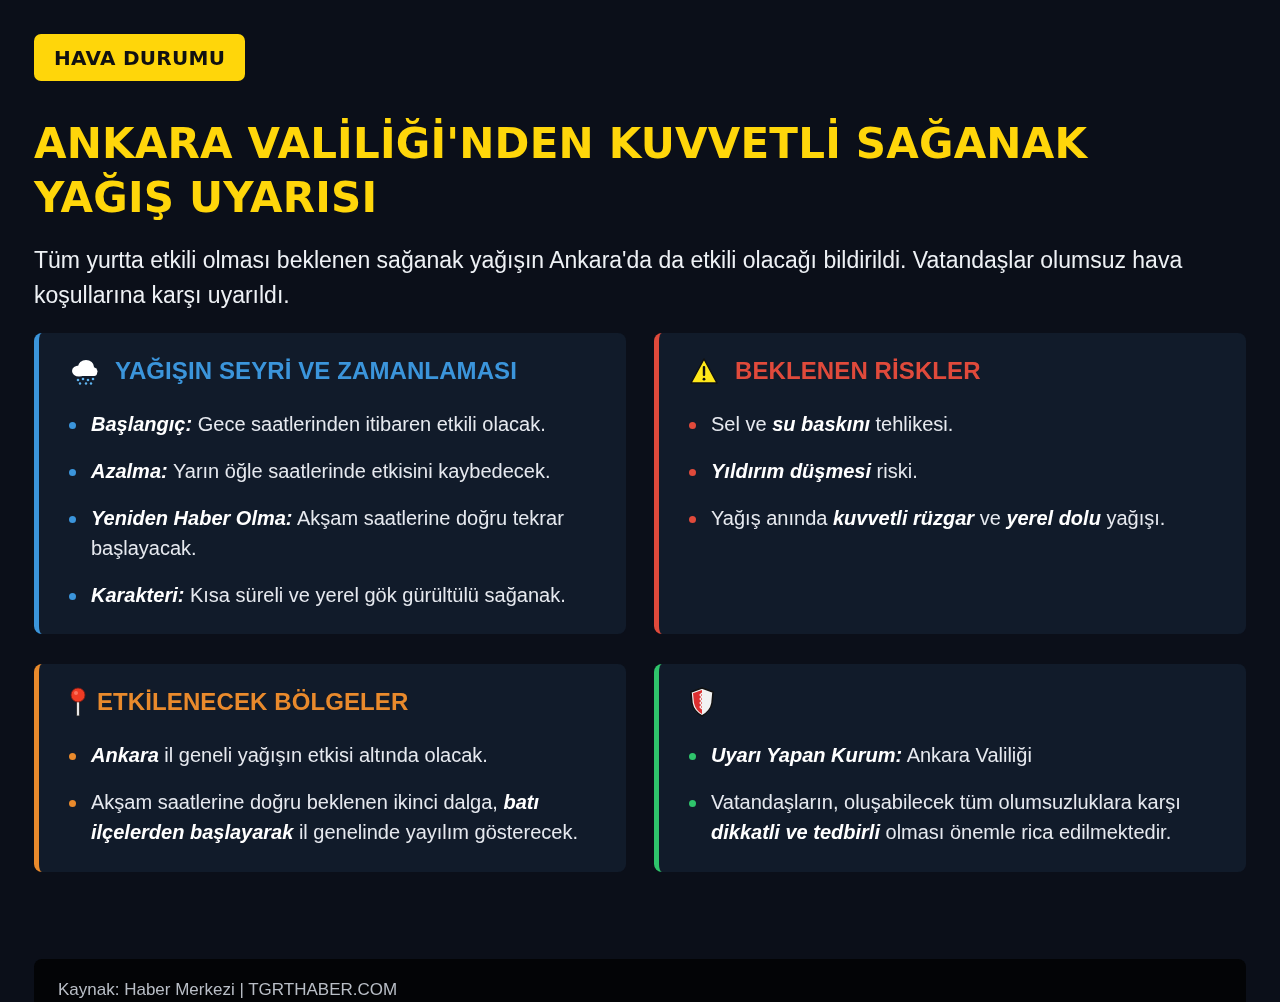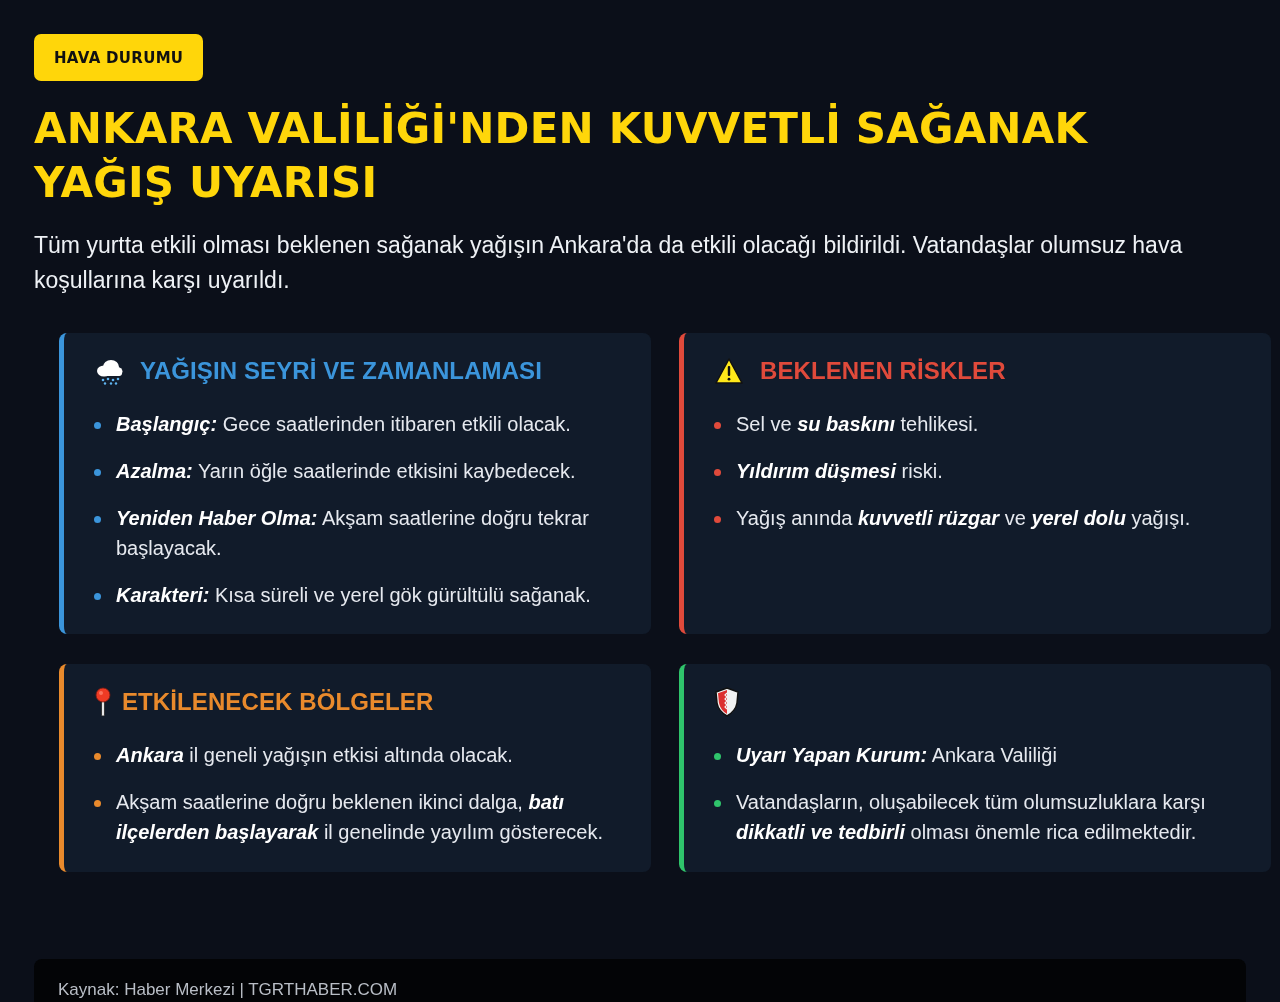--- a/index.html
+++ b/index.html
@@ -16,28 +16,28 @@
       width: 1280px;
       height: 1002px;
       padding: 34px 34px 0 34px;
     }
     .badge {
       display: inline-block;
       background: #ffd60a;
       color: #111;
       font-family: "DejaVu Sans", sans-serif;
       font-weight: 700;
-      font-size: 15px;
+      font-size: 20px;
       letter-spacing: 0.3px;
       padding: 13px 20px 12px 20px;
       border-radius: 7px;
       line-height: 22px;
     }
     .title {
-      margin-top: 21px;
+      margin-top: 36px;
       color: #ffd60a;
       font-family: "DejaVu Sans", sans-serif;
       font-weight: 700;
       font-size: 42px;
       line-height: 54px;
       letter-spacing: 0.2px;
       width: 1180px;
     }
     .lead {
       margin-top: 18px;
@@ -47,21 +47,20 @@
       width: 1200px;
     }
     .grid {
       position: absolute;
       left: 34px;
       top: 333px;
       width: 1212px;
       display: grid;
       grid-template-columns: 592px 592px;
       column-gap: 28px;
-      margin-left: 25px;
     }
     .card {
       position: relative;
       background: #111b2a;
       border-radius: 8px;
       padding: 22px 24px 20px 30px;
       border-left: 5px solid;
     }
     .card.blue { border-left-color: #3b95db; height: 301px; }
     .card.red { border-left-color: #e04a3b; height: 301px; }

